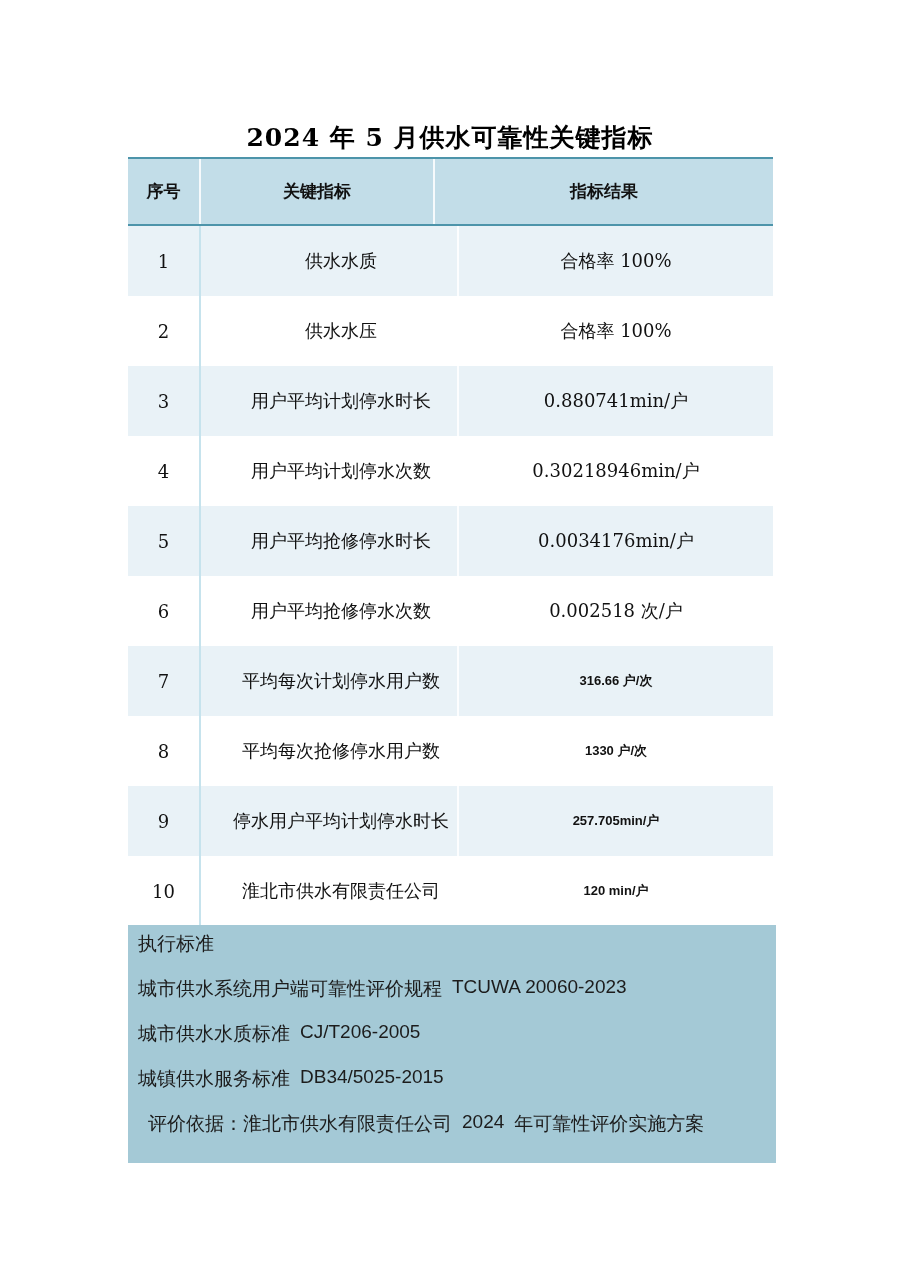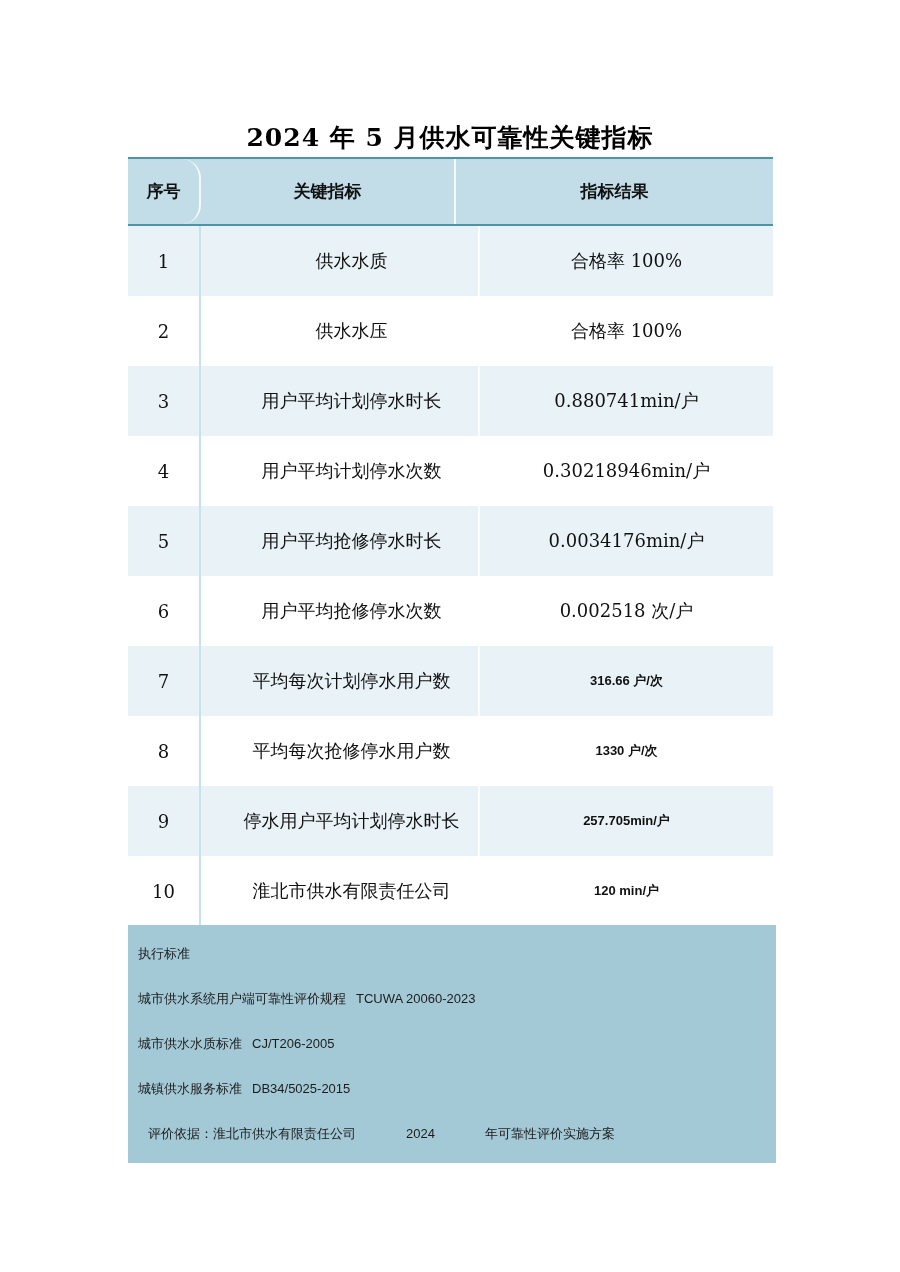--- a/index.html
+++ b/index.html
@@ -47,23 +47,23 @@
     font-size: 17px;
   }
   .cell {
     display: flex;
     align-items: center;
     justify-content: center;
     box-sizing: border-box;
     text-align: center;
   }
   .col-no   { width: 73px; }
-  .col-ind  { width: 255px; }
+  .col-ind  { width: 234px; }
   .col-res  { flex: 1; border-radius: 32px; }
-  .thead .col-no  { border-right: 2px solid rgba(255,255,255,0.85); border-radius: 19px; }
+  .thead .col-no  { border-right: 2px solid rgba(255,255,255,0.85); }
   .thead .col-ind { border-right: 2px solid rgba(255,255,255,0.85); }
   .row {
     display: flex;
     height: 70px;
     box-sizing: border-box;
     background: #ffffff;
     font-family: "DejaVu Serif", "Liberation Serif", serif;
     font-size: 18px;
   }
   .row.odd { background: #e9f2f7; }
@@ -80,32 +80,31 @@
     top: 925px;
     width: 648px;
     height: 238px;
     box-sizing: border-box;
     background: #a4c9d6;
     padding: 6px 10px;
     color: #1c1c1c;
   }
   .fline {
     display: flex;
-    align-items: center;
     height: 45px;
-    font-size: 13px;
+    font-size: 19px;
     white-space: nowrap;
   }
   .fline .code {
     font-family: "Liberation Sans", "DejaVu Sans", sans-serif;
     font-weight: normal;
     margin: 0 10px;
   }
   .fline .code:empty { display: none; }
-  .fline.indent { padding-left: 10px; gap: 40px; }
+  .fline.indent { padding-left: 10px; }
 </style>
 </head>
 <body>
 
 <div class="page">
 
   <div class="doc-title">2024 年 5 月供水可靠性关键指标</div>
 
   <div class="sheet">
 

